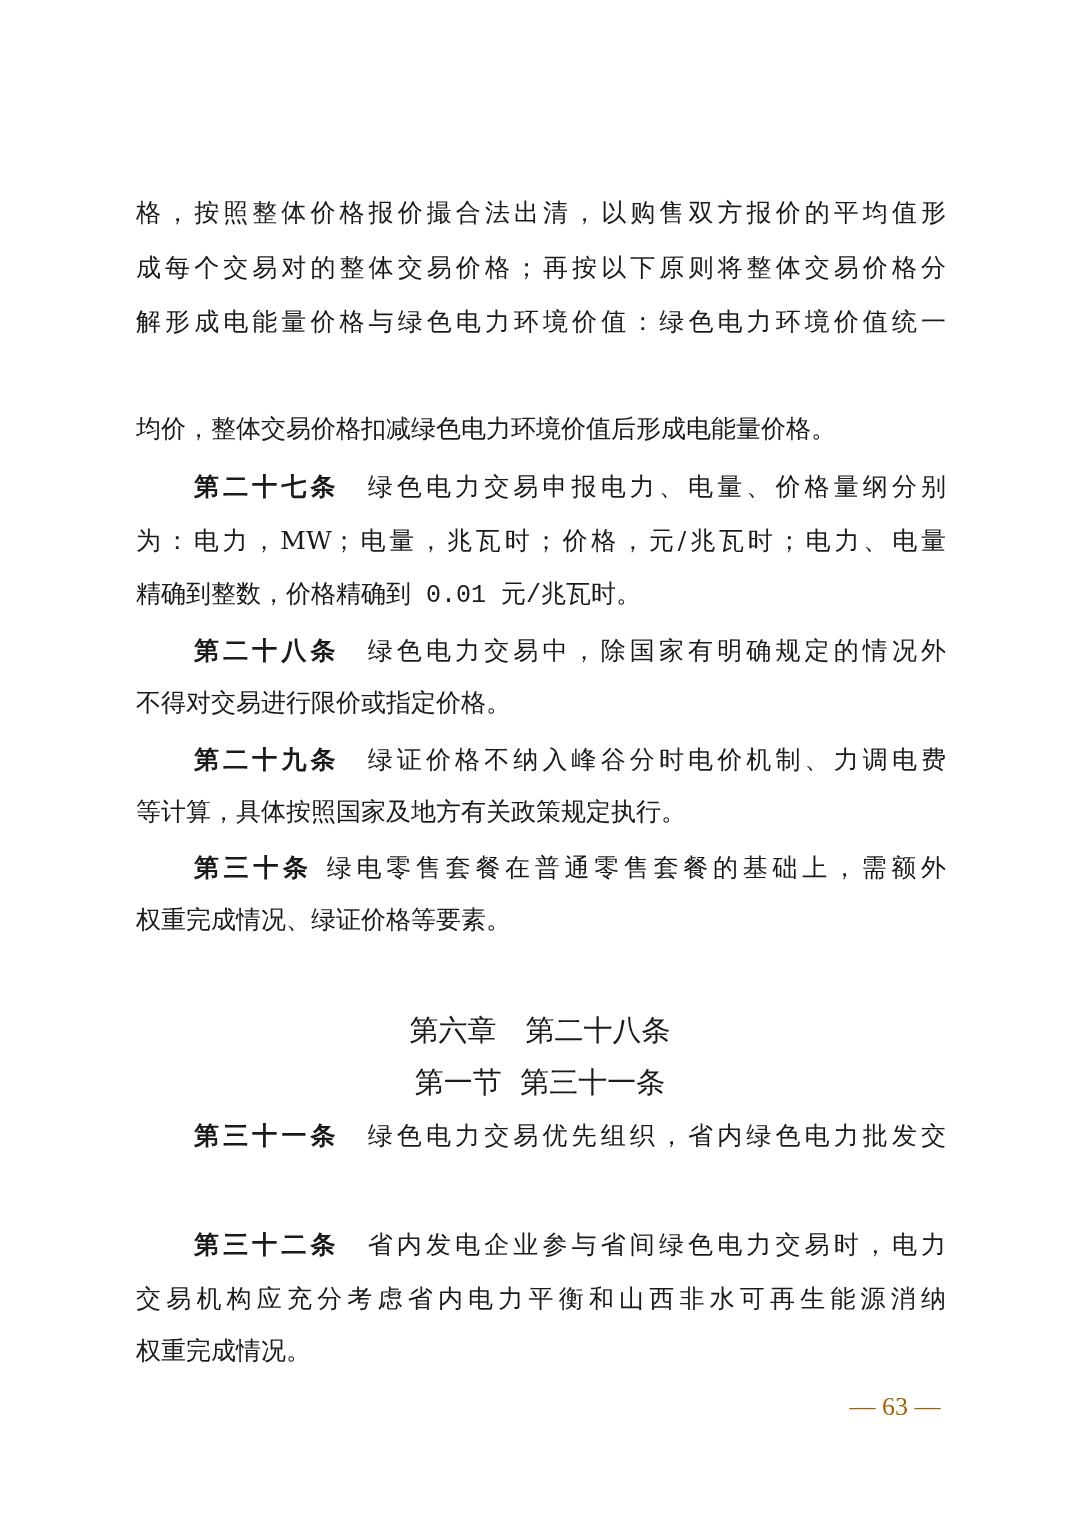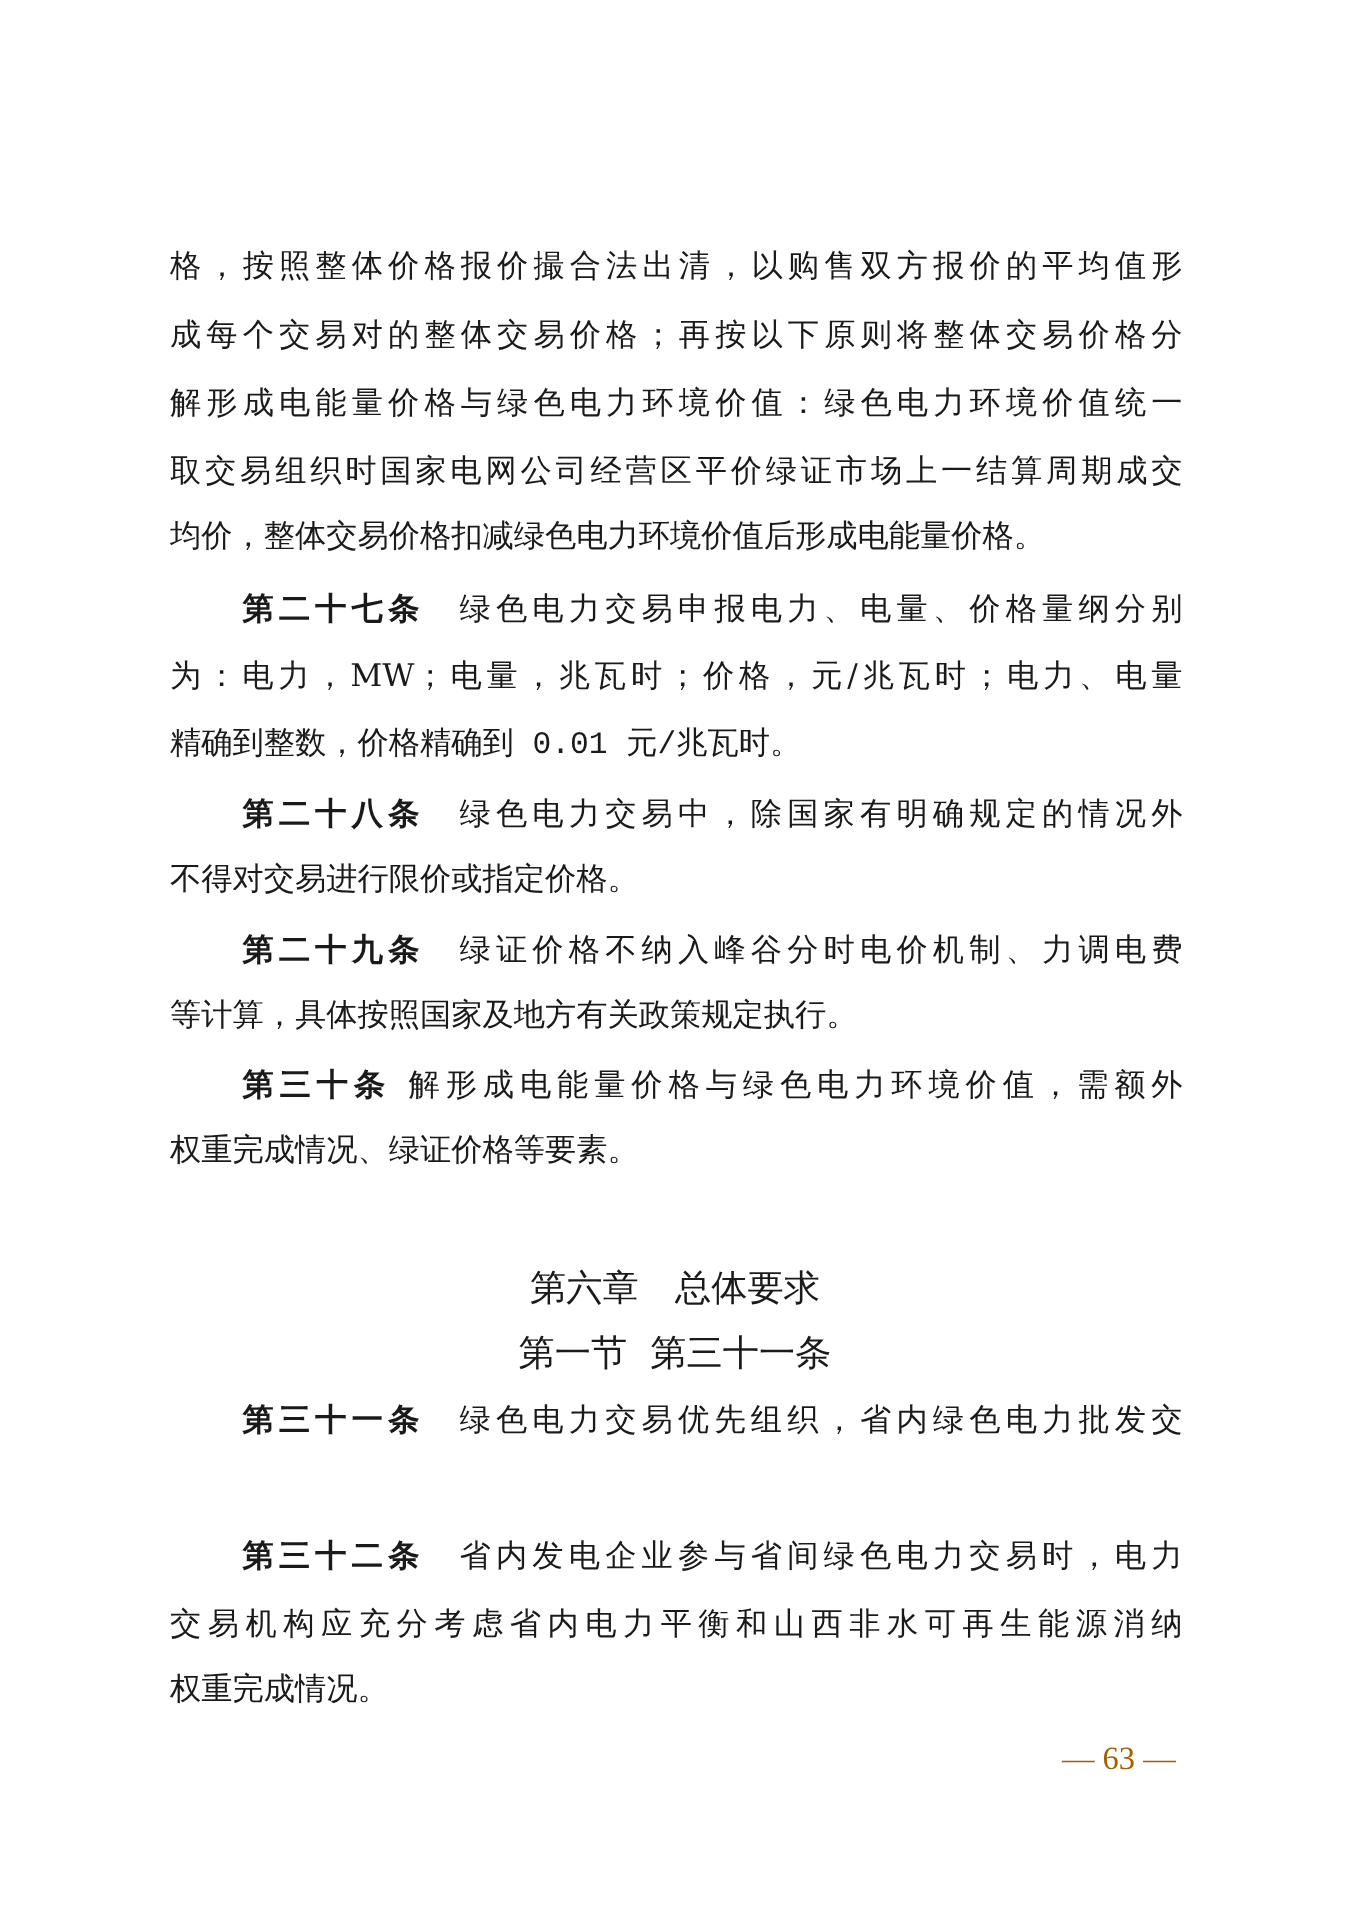--- a/index.html
+++ b/index.html
@@ -76,45 +76,44 @@
     }
   </style>
 </head>
 <body>
 
 <div class="page">
 
   <div class="line" style="top:186px">格，按照整体价格报价撮合法出清，以购售双方报价的平均值形</div>
   <div class="line" style="top:241px">成每个交易对的整体交易价格；再按以下原则将整体交易价格分</div>
   <div class="line" style="top:295px">解形成电能量价格与绿色电力环境价值：绿色电力环境价值统一</div>
-  <div class="line" style="top:350px">取交易组织时国家电网公司经营区平价绿证市场上一结算周期成交</div>
   <div class="line last" style="top:404px">均价，整体交易价格扣减绿色电力环境价值后形成电能量价格。</div>
 
   <div class="line indent" style="top:460px">
     <span class="art-label">第二十七条</span><span>绿色电力交易申报电力、电量、价格量纲分别</span>
   </div>
   <div class="line" style="top:514px">为：电力，MW；电量，兆瓦时；价格，元/兆瓦时；电力、电量</div>
   <div class="line last" style="top:569px">精确到整数，价格精确到 0.01 元/兆瓦时。</div>
 
   <div class="line indent" style="top:624px">
     <span class="art-label">第二十八条</span><span>绿色电力交易中，除国家有明确规定的情况外</span>
   </div>
   <div class="line last" style="top:678px">不得对交易进行限价或指定价格。</div>
 
   <div class="line indent" style="top:733px">
     <span class="art-label">第二十九条</span><span>绿证价格不纳入峰谷分时电价机制、力调电费</span>
   </div>
   <div class="line last" style="top:787px">等计算，具体按照国家及地方有关政策规定执行。</div>
 
   <div class="line indent" style="top:841px">
-    <span class="art-label tight">第三十条</span><span>解形成电能量价格与绿色电力环境价值，需额外</span>
+    <span class="art-label tight">第三十条</span><span>绿电零售套餐在普通零售套餐的基础上，需额外</span>
   </div>
   <div class="line last" style="top:895px">权重完成情况、绿证价格等要素。</div>
 
-  <div class="heading" style="top:1005px">第六章　总体要求</div>
+  <div class="heading" style="top:1005px">第六章　第二十八条</div>
   <div class="heading" style="top:1057px">第一节  第三十一条</div>
 
   <div class="line indent" style="top:1109px">
     <span class="art-label">第三十一条</span><span>绿色电力交易优先组织，省内绿色电力批发交</span>
   </div>
 
   <div class="line indent" style="top:1218px">
     <span class="art-label">第三十二条</span><span>省内发电企业参与省间绿色电力交易时，电力</span>
   </div>
   <div class="line" style="top:1272px">交易机构应充分考虑省内电力平衡和山西非水可再生能源消纳</div>

